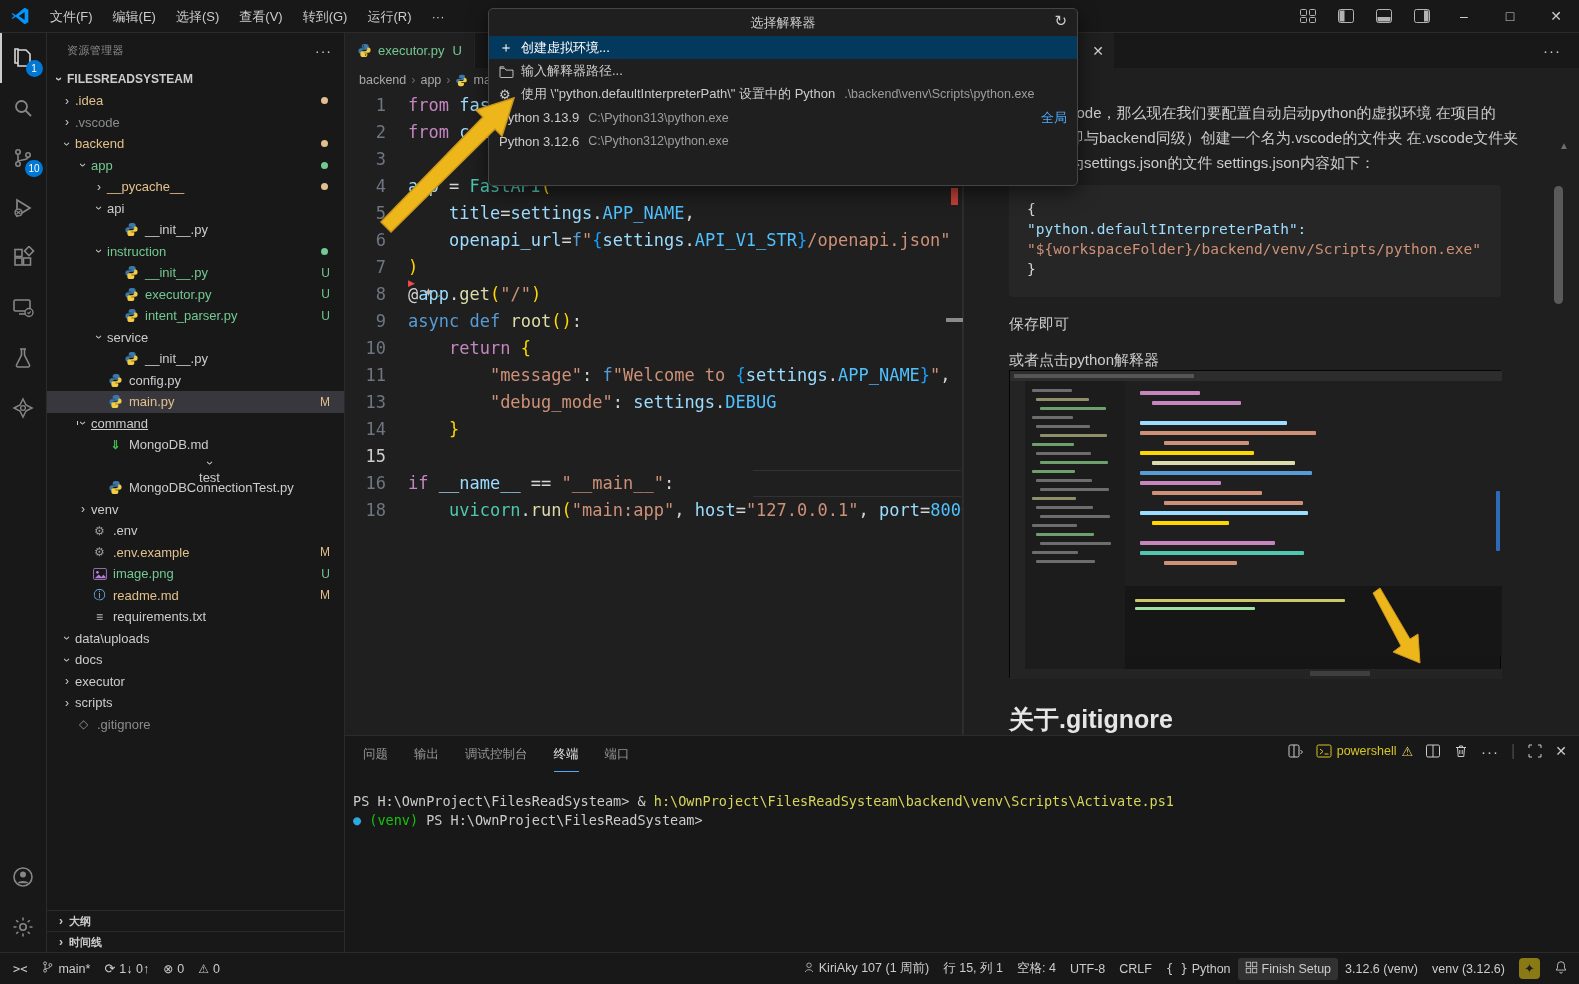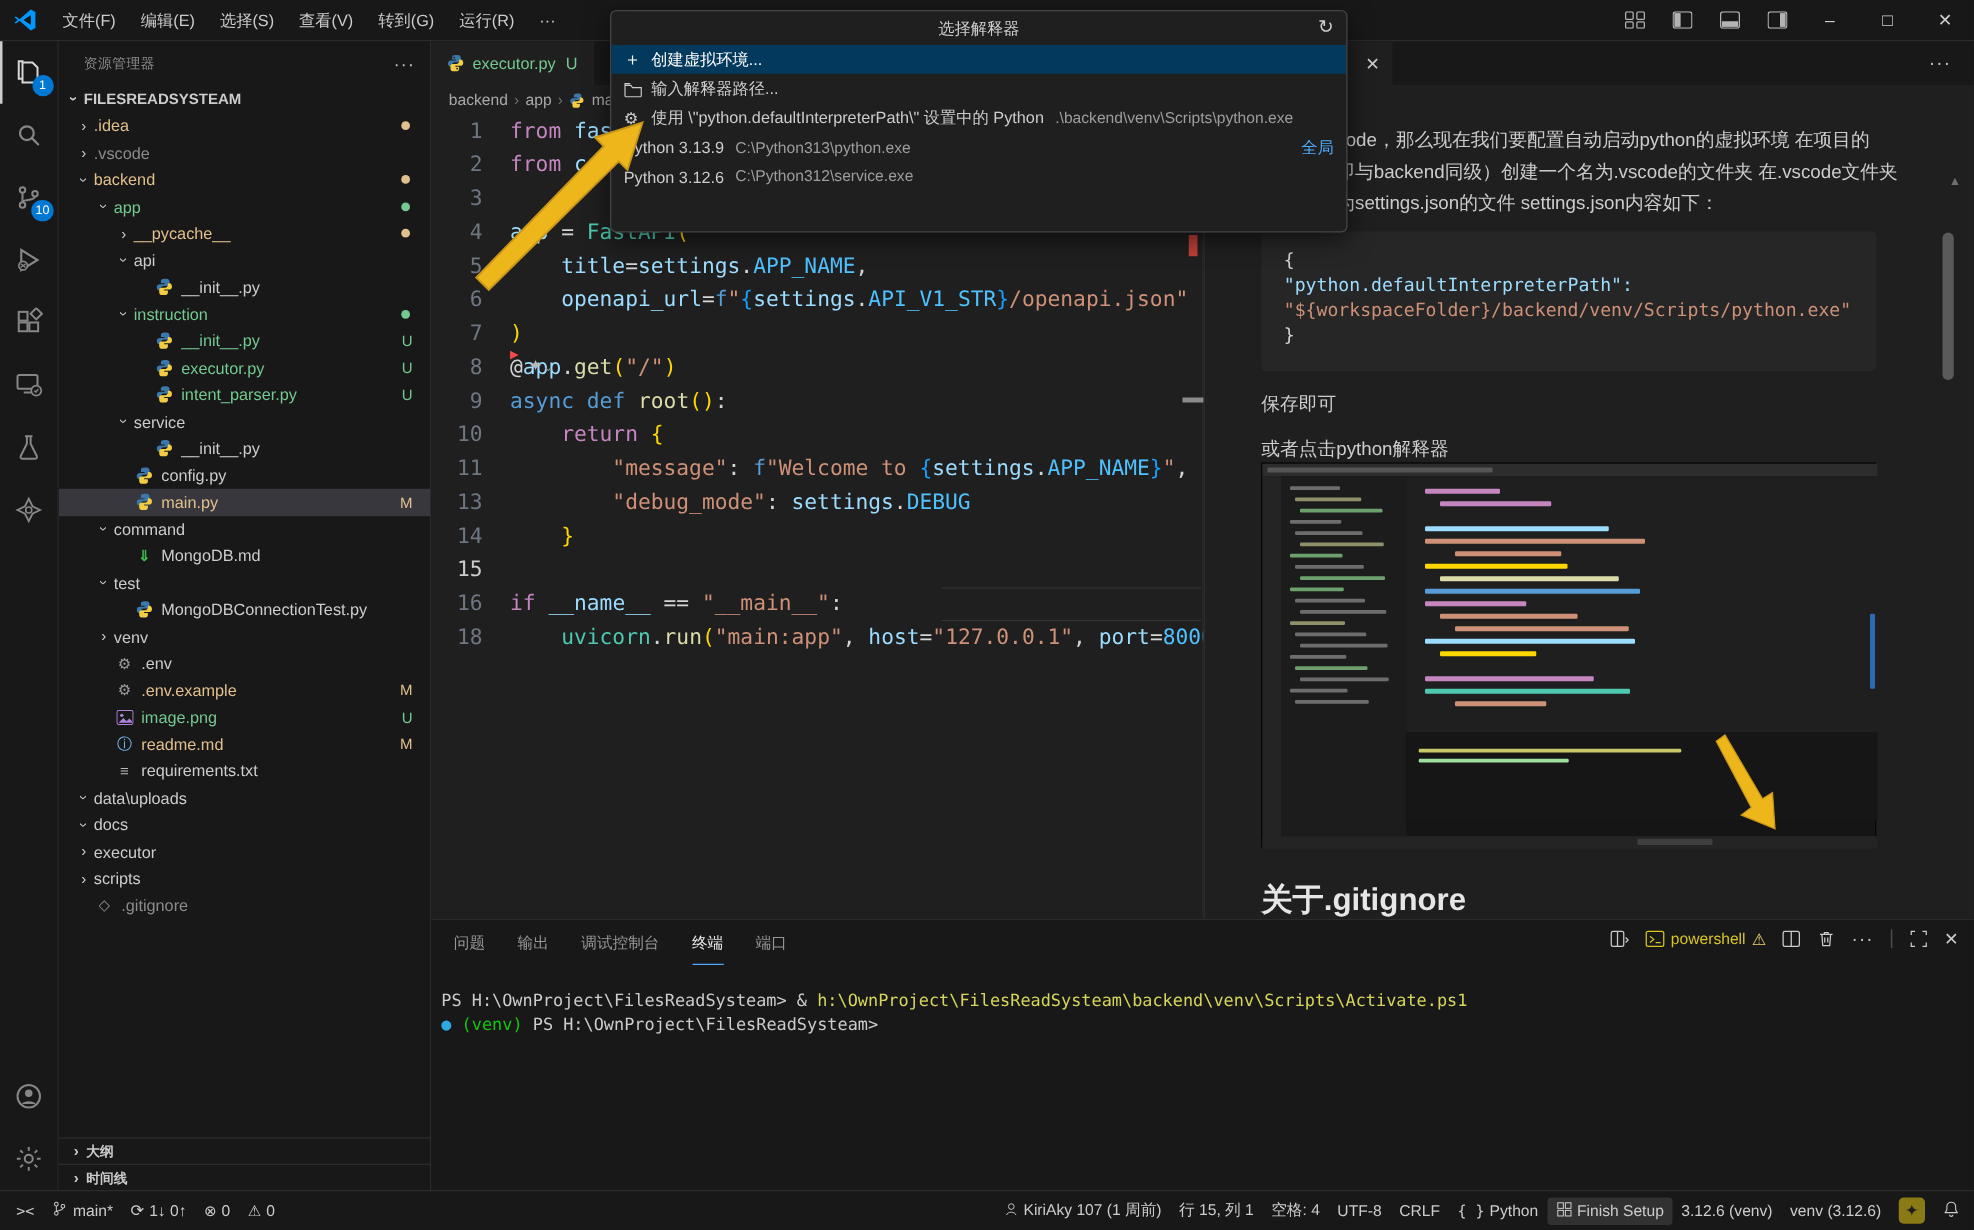--- a/index.html
+++ b/index.html
@@ -341,32 +341,32 @@
           <span class="chev"></span>
           <span class="fic">
             <svg width="15" height="15" viewBox="0 0 16 16">
               <path fill="#3B77A8" d="M8 1 C5.5 1 5 2.2 5 3.3 V5 h3.2 v0.7 H3.9 C2.6 5.7 1.5 6.6 1.5 8.4 c0 1.7 0.9 2.8 2.3 2.8 H5 V9.5 C5 8.2 6.1 7.3 7.3 7.3 h3.4 C11.7 7.3 12.4 6.5 12.4 5.5 V3.3 C12.4 2.1 11.3 1 10 1 Z"></path>
               <path fill="#F2CC43" d="M8 15 c2.5 0 3-1.2 3-2.3 V11 H7.8 v-0.7 h4.3 c1.3 0 2.4-0.9 2.4-2.7 c0-1.7-0.9-2.8-2.3-2.8 H11 v1.7 c0 1.3-1.1 2.2-2.3 2.2 H5.3 C4.3 8.7 3.6 9.5 3.6 10.5 v2.2 C3.6 13.9 4.7 15 6 15 Z"></path>
             </svg>
           </span>
           <span class="lbl c-mod">main.py</span>
           <span class="tree-badge c-mod">M</span>
         </div>
-        <div class="tree-row" style="padding-left: 28px;">
+        <div class="tree-row" style="padding-left: 28px; text-decoration: underline;">
           <span class="chev open">›</span>
           <span class="lbl c-def">command</span>
         </div>
         <div class="tree-row" style="padding-left: 44px;">
           <span class="chev"></span>
           <span class="fic">
             <span style="color:#3fb950;font-weight:bold">⇓</span>
           </span>
           <span class="lbl c-def">MongoDB.md</span>
         </div>
-        <div class="tree-row" style="padding-left: 28px;">
+        <div class="tree-row" style="padding-left: 28px; flex-direction: column;">
           <span class="chev open">›</span>
           <span class="lbl c-def">test</span>
         </div>
         <div class="tree-row" style="padding-left: 44px;">
           <span class="chev"></span>
           <span class="fic">
             <svg width="15" height="15" viewBox="0 0 16 16">
               <path fill="#3B77A8" d="M8 1 C5.5 1 5 2.2 5 3.3 V5 h3.2 v0.7 H3.9 C2.6 5.7 1.5 6.6 1.5 8.4 c0 1.7 0.9 2.8 2.3 2.8 H5 V9.5 C5 8.2 6.1 7.3 7.3 7.3 h3.4 C11.7 7.3 12.4 6.5 12.4 5.5 V3.3 C12.4 2.1 11.3 1 10 1 Z"></path>
               <path fill="#F2CC43" d="M8 15 c2.5 0 3-1.2 3-2.3 V11 H7.8 v-0.7 h4.3 c1.3 0 2.4-0.9 2.4-2.7 c0-1.7-0.9-2.8-2.3-2.8 H11 v1.7 c0 1.3-1.1 2.2-2.3 2.2 H5.3 C4.3 8.7 3.6 9.5 3.6 10.5 v2.2 C3.6 13.9 4.7 15 6 15 Z"></path>
             </svg>
@@ -725,21 +725,21 @@
           <span>使用 \"python.defaultInterpreterPath\" 设置中的 Python</span>
           <span class="qp-detail">.\backend\venv\Scripts\python.exe</span>
         </div>
         <div class="qp-row">
           <span>Python 3.13.9</span>
           <span class="qp-detail">C:\Python313\python.exe</span>
           <span class="qp-right">全局</span>
         </div>
         <div class="qp-row">
           <span>Python 3.12.6</span>
-          <span class="qp-detail">C:\Python312\service.exe</span>
+          <span class="qp-detail">C:\Python312\python.exe</span>
         </div>
       </div>
   </div>
 
   <svg id="arrow-svg" class="abs">
     <polygon points="381,222 391,232 495,129 502,136 514,98 476,110 483,117" fill="#edb71c" stroke="#c9961a" stroke-width="1.5"></polygon>
   </svg>
 </div>
 
 </body></html>

